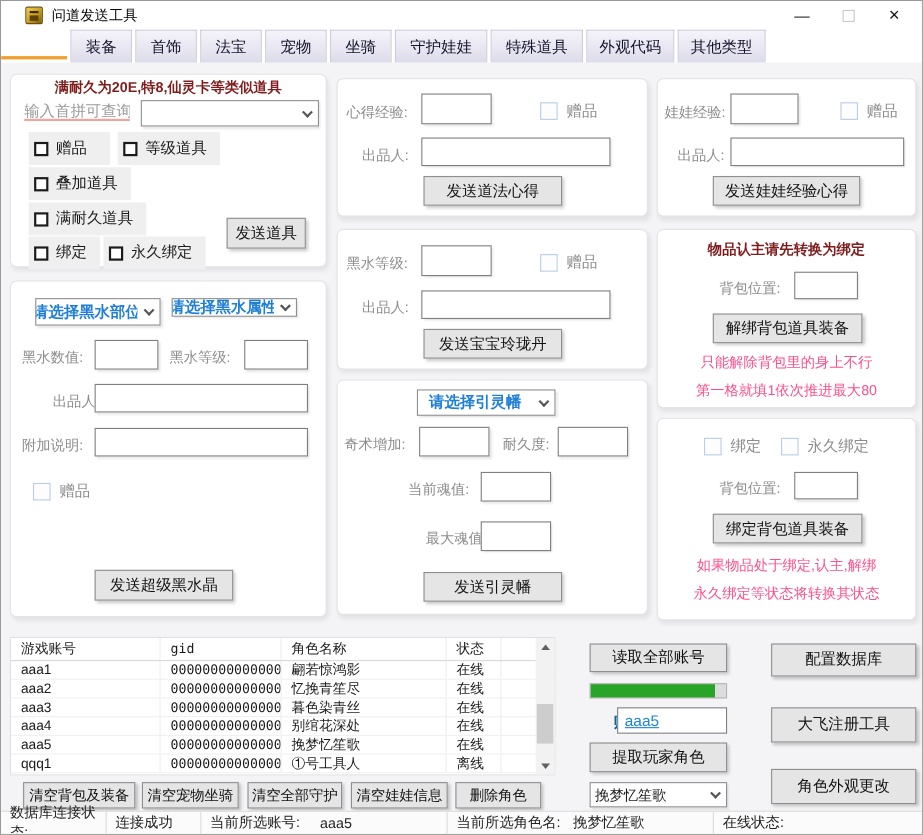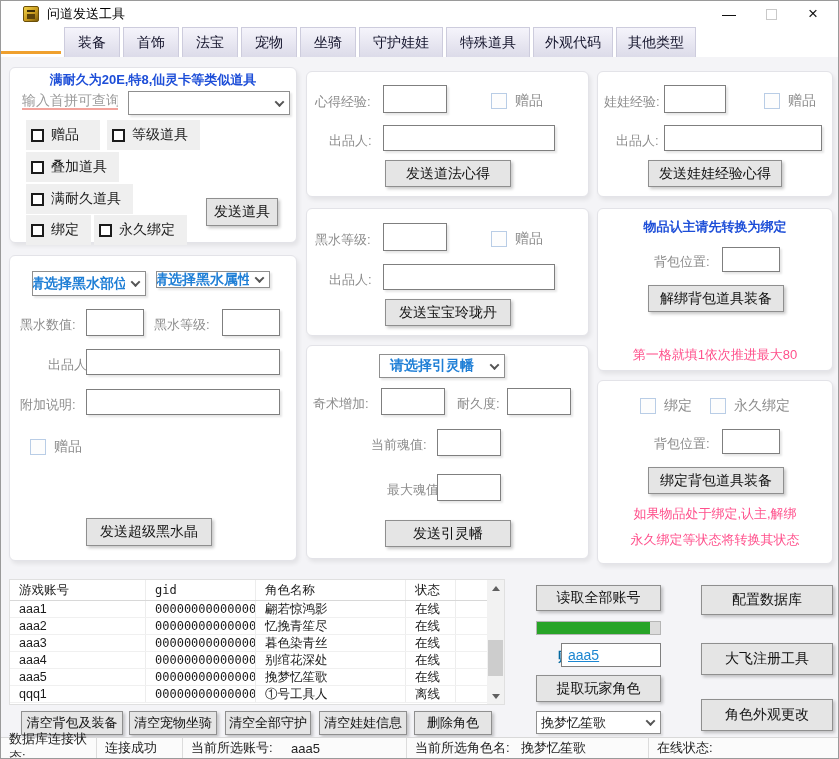--- a/index.html
+++ b/index.html
@@ -27,21 +27,21 @@
     display:flex; gap:3px; }
   .tab { height:30px; display:flex; align-items:center; justify-content:center;
     background:linear-gradient(180deg,#f5f4fb 0%,#dcdbe9 100%);
     border:1px solid #cdccdd; border-bottom:none; font-size:14px; color:#12122a; cursor:pointer; }
   .tab.active { background:#fff; color:#cc1100; font-weight:bold;
     border:none; border-top:3px solid #efa02e; }
   .content { position:absolute; top:56px; left:0; right:0; bottom:0; background:#f4f4f7; }
   
   .panel { position:absolute; background:#fff; border:1px solid #e3e3e8; border-radius:6px;
     box-shadow:2px 3px 4px rgba(0,0,0,.07); }
-  .hint-red { position:absolute; width:100%; text-align:center; color:#1d4ed8;
+  .hint-red { position:absolute; width:100%; text-align:center; color:#7f1d1d;
     font-weight:bold; font-size:13px; }
   .note-pink { position:absolute; width:100%; text-align:center; color:#ff4f8b; font-size:13px; }
   .flabel { position:absolute; color:#8c8c8c; font-size:13px; white-space:nowrap; }
   .tf { position:absolute; border:1px solid #7f7f7f; background:#fff;
     box-shadow:2px 2px 2px rgba(0,0,0,.10); font-size:13px; padding:0 4px;
     font-family:"Liberation Sans",sans-serif; }
   .btn { position:absolute; background:#e5e5e5; border:1px solid #8f8f8f;
     box-shadow:2px 2px 3px rgba(0,0,0,.22); font-size:14px; color:#111;
     display:flex; align-items:center; justify-content:center; cursor:pointer; white-space:nowrap; }
   .combo { position:absolute; background:#fff; border:1px solid #8f8f8f;
@@ -240,20 +240,21 @@
     <span class="flabel" style="left:18px; top:60px;">出品人:</span>
     <input class="tf" style="left: 66px; top: 53px; width: 158px; height: 26px;">
     <div class="btn" style="left:50px; top:88px; width:134px; height:27px;">发送娃娃经验心得</div>
   </div>
 
   <div class="panel" style="left:596px; top:207px; width:236px; height:163px;">
     <div class="hint-red" style="top:9px;">物品认主请先转换为绑定</div>
     <span class="flabel" style="left:56px; top:44px;">背包位置:</span>
     <input class="tf" style="left: 124px; top: 38px; width: 58px; height: 25px;">
     <div class="btn" style="left:50px; top:76px; width:136px; height:27px;">解绑背包道具装备</div>
+    <div class="note-pink" style="top:112px;">只能解除背包里的身上不行</div>
     <div class="note-pink" style="top:137px;">第一格就填1依次推进最大80</div>
   </div>
 
   <div class="panel" style="left:596px; top:379px; width:236px; height:184px;">
     <div class="chkb" style="left:42px; top:16px;">
       <span class="box"></span>
       <span class="lbl">绑定</span>
     </div>
     <div class="chkb" style="left:112px; top:16px;">
       <span class="box"></span>

